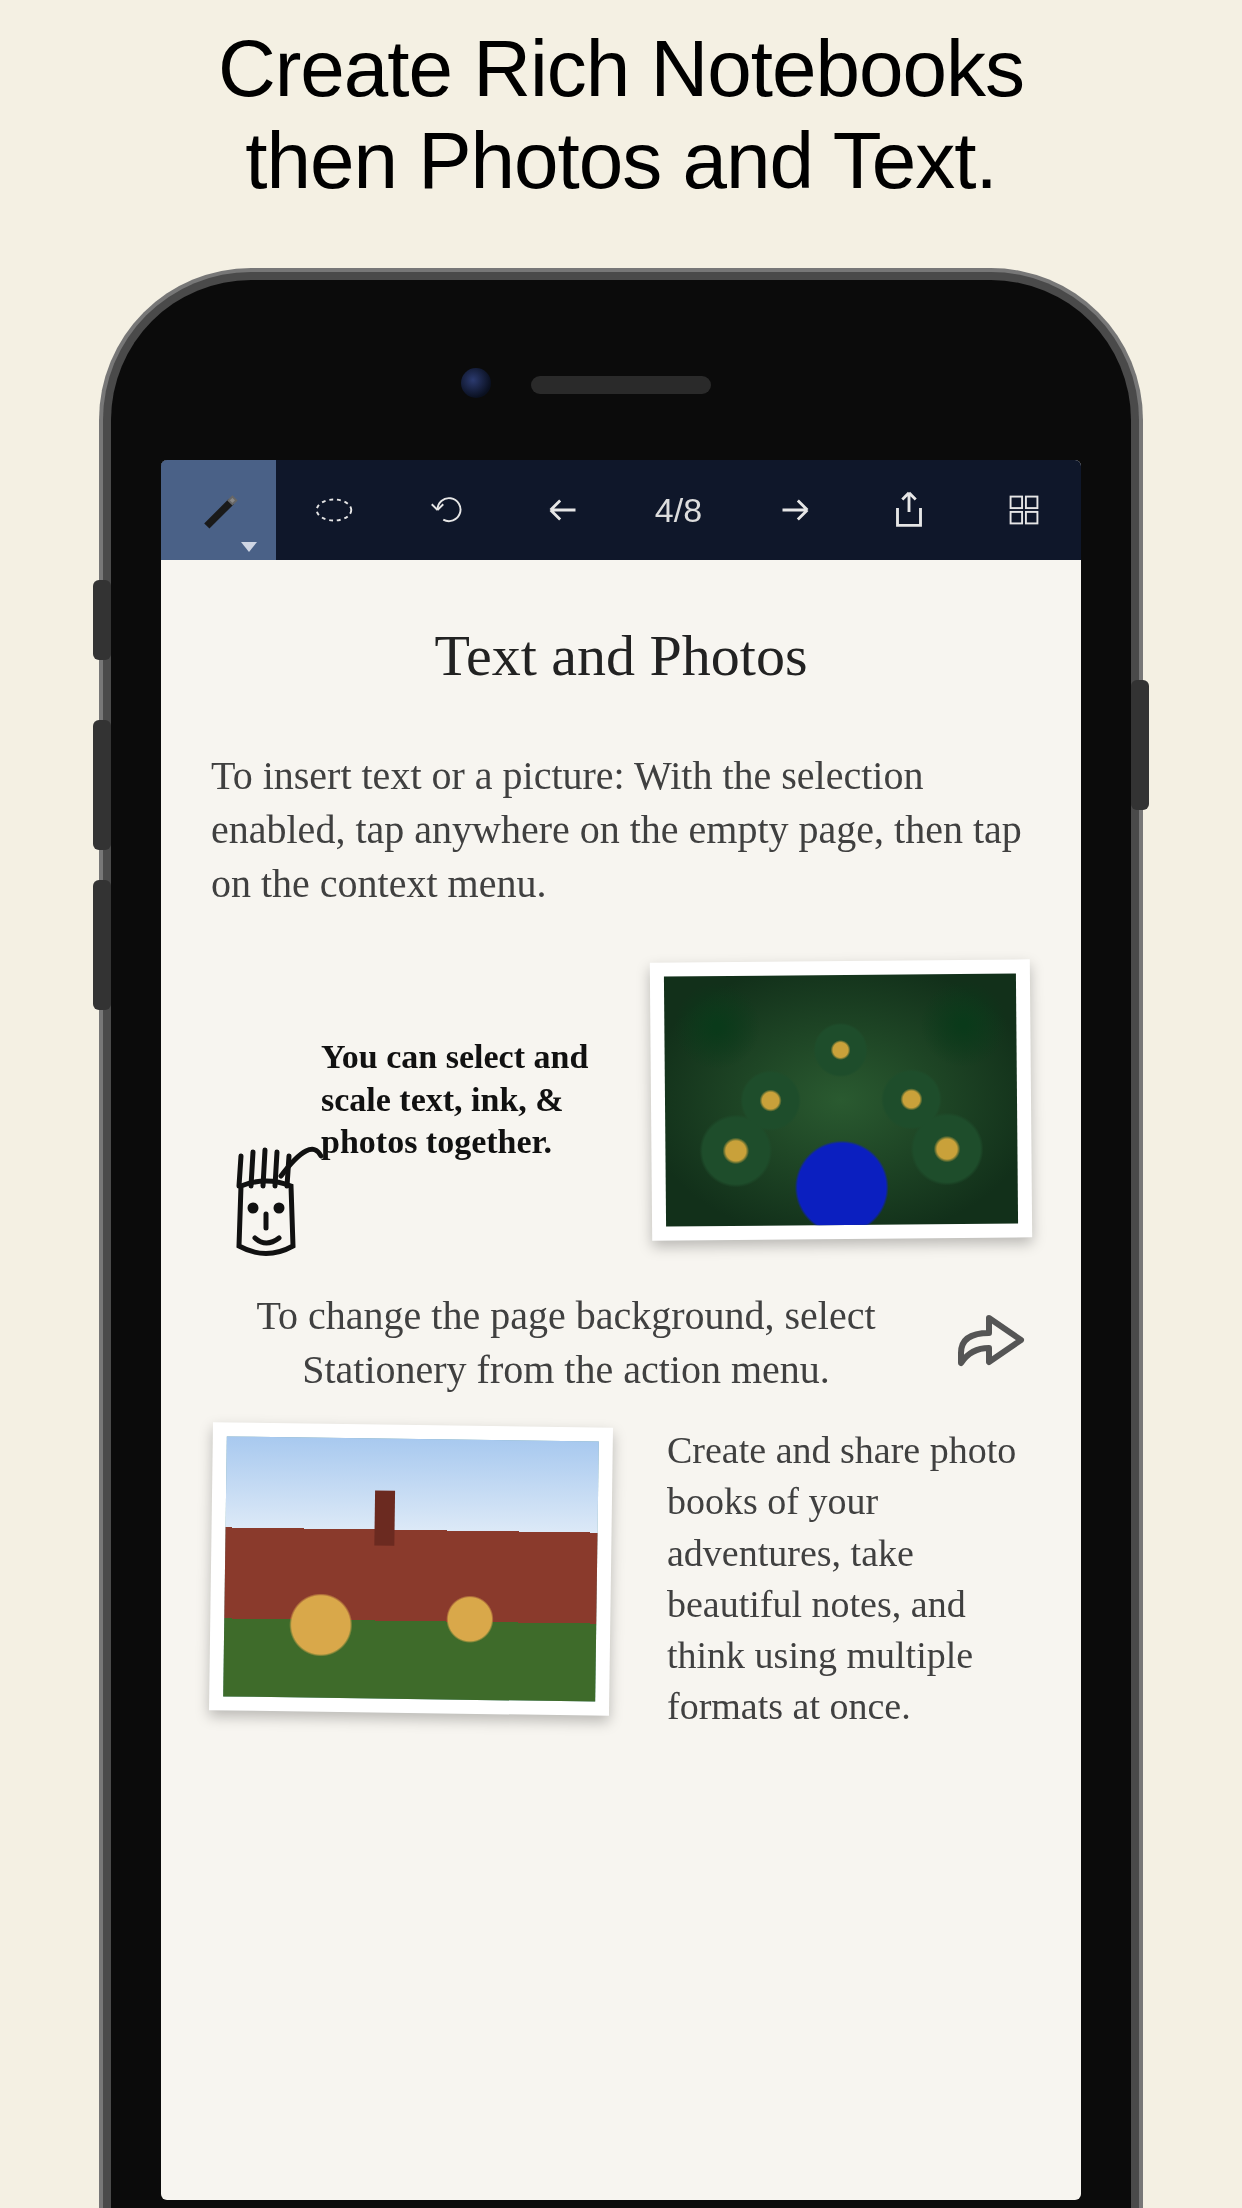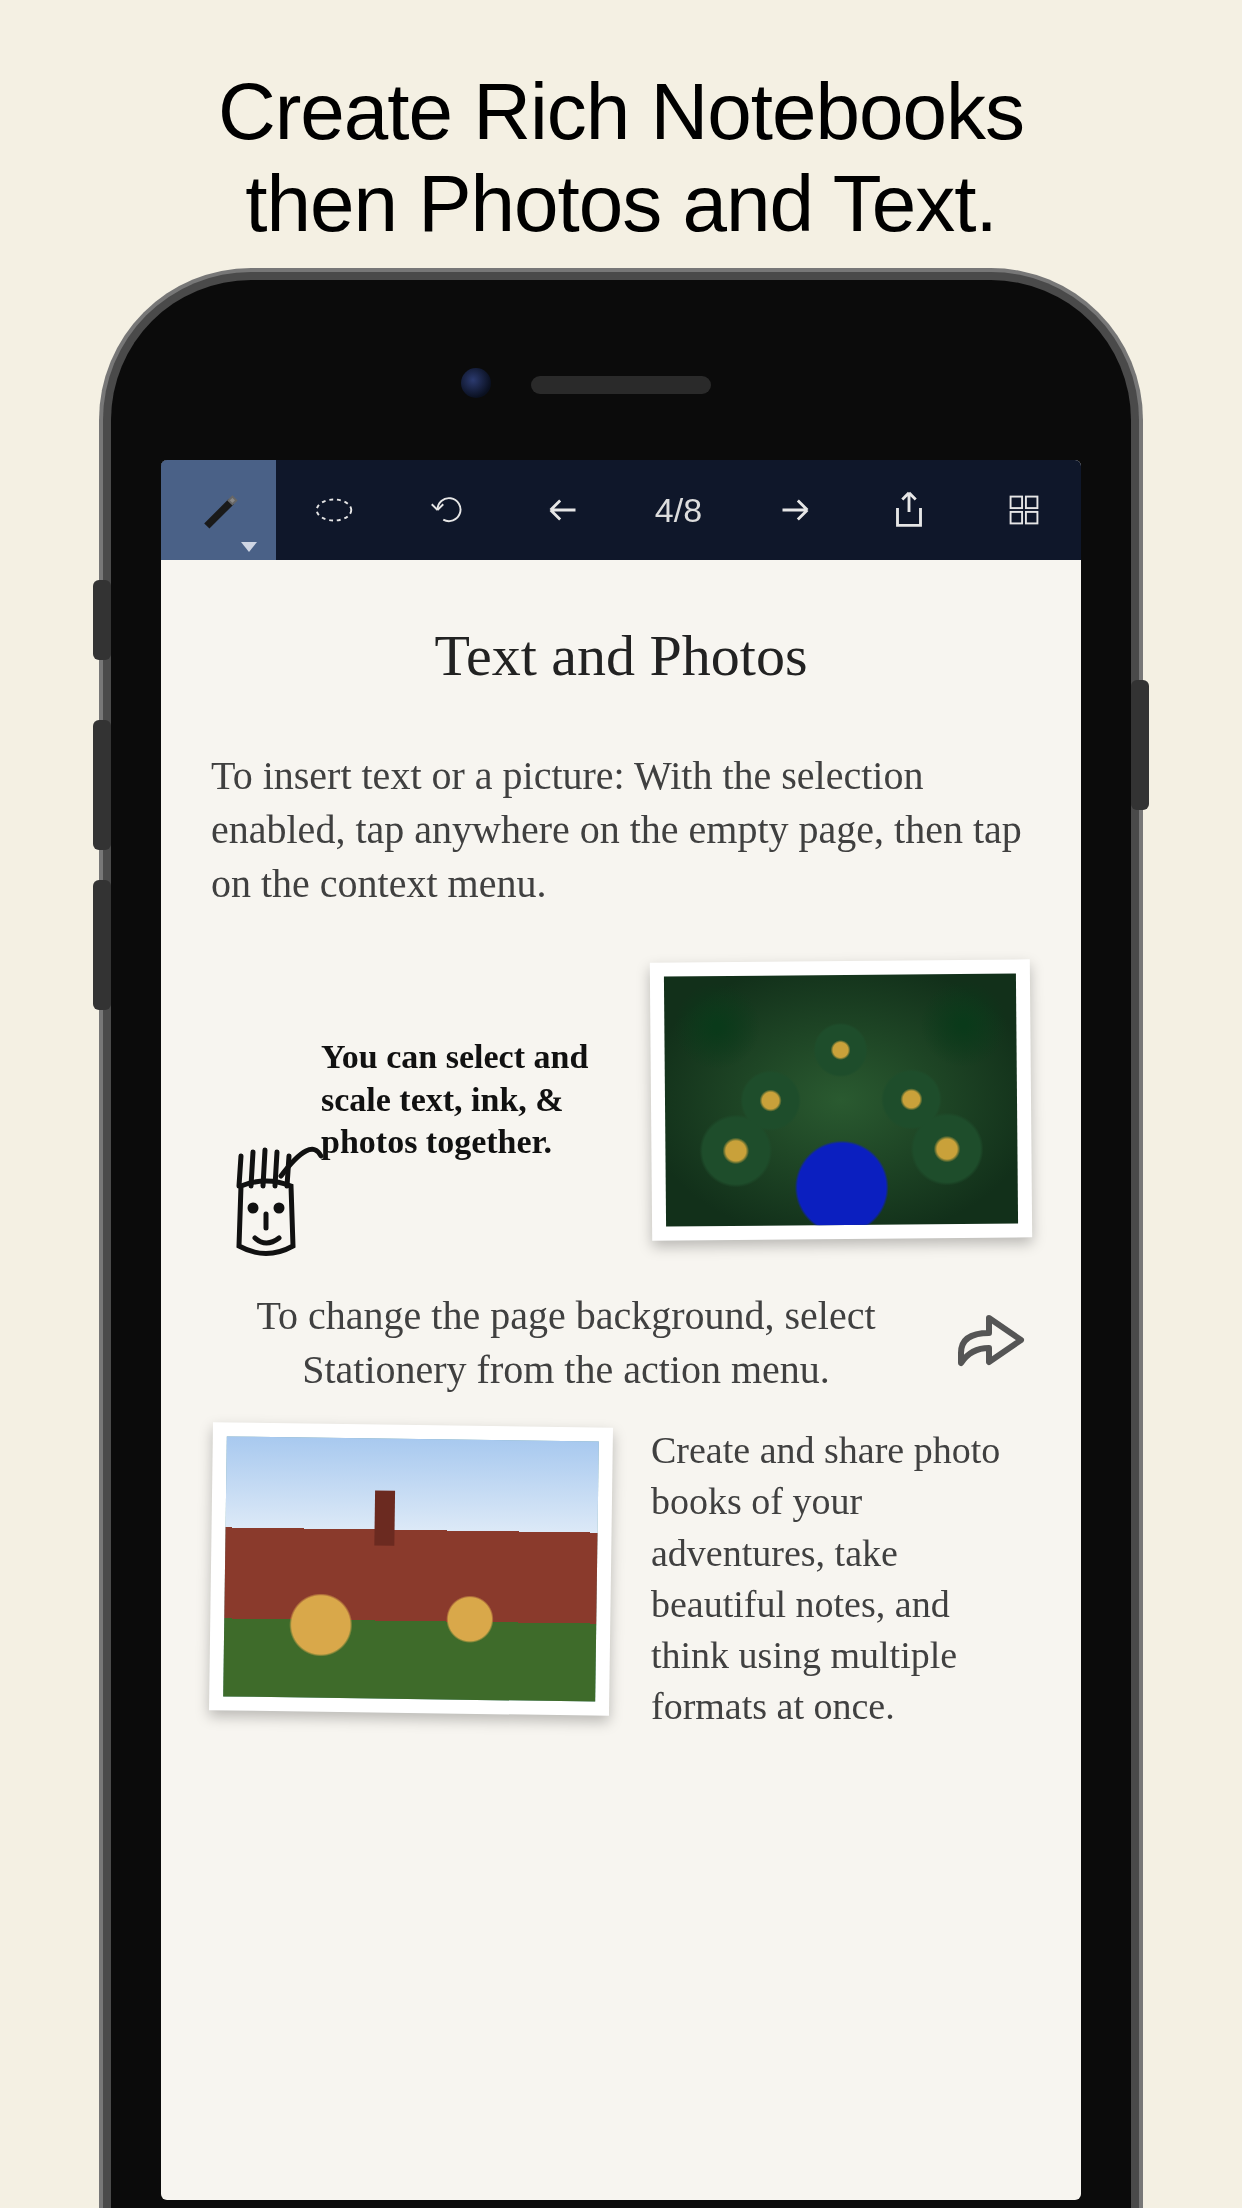--- a/index.html
+++ b/index.html
@@ -9,21 +9,21 @@
     font-family: -apple-system, "Helvetica Neue", Helvetica, Arial, sans-serif;
     position: relative;
     overflow: hidden;
   }
   .headline {
     text-align: center;
     font-size: 80px;
     font-weight: 400;
     color: #000;
     line-height: 1.15;
-    padding-top: 66px;
+    padding-top: 23px;
     letter-spacing: -1px;
   }
 
   
   .phone {
     position: absolute;
     top: 280px;
     left: 50%;
     transform: translateX(-50%);
     width: 1020px;
@@ -203,21 +203,21 @@
     display: flex;
     align-items: center;
     gap: 30px;
     margin-bottom: 28px;
   }
   .row2 .para.centered { flex:1; margin-bottom:0; }
   .share-doodle { width: 80px; height: 70px; flex-shrink:0; }
 
   .row3 {
     display: flex;
-    gap: 40px;
+    gap: 56px;
     align-items: flex-start;
   }
   .row3 .para { flex:1; font-size: 38px; margin-bottom:0; }
 </style>
 </head>
 <body>
 
 <div class="headline">
   <span>Create Rich Notebooks</span><br>
   <span>then Photos and Text.</span>

